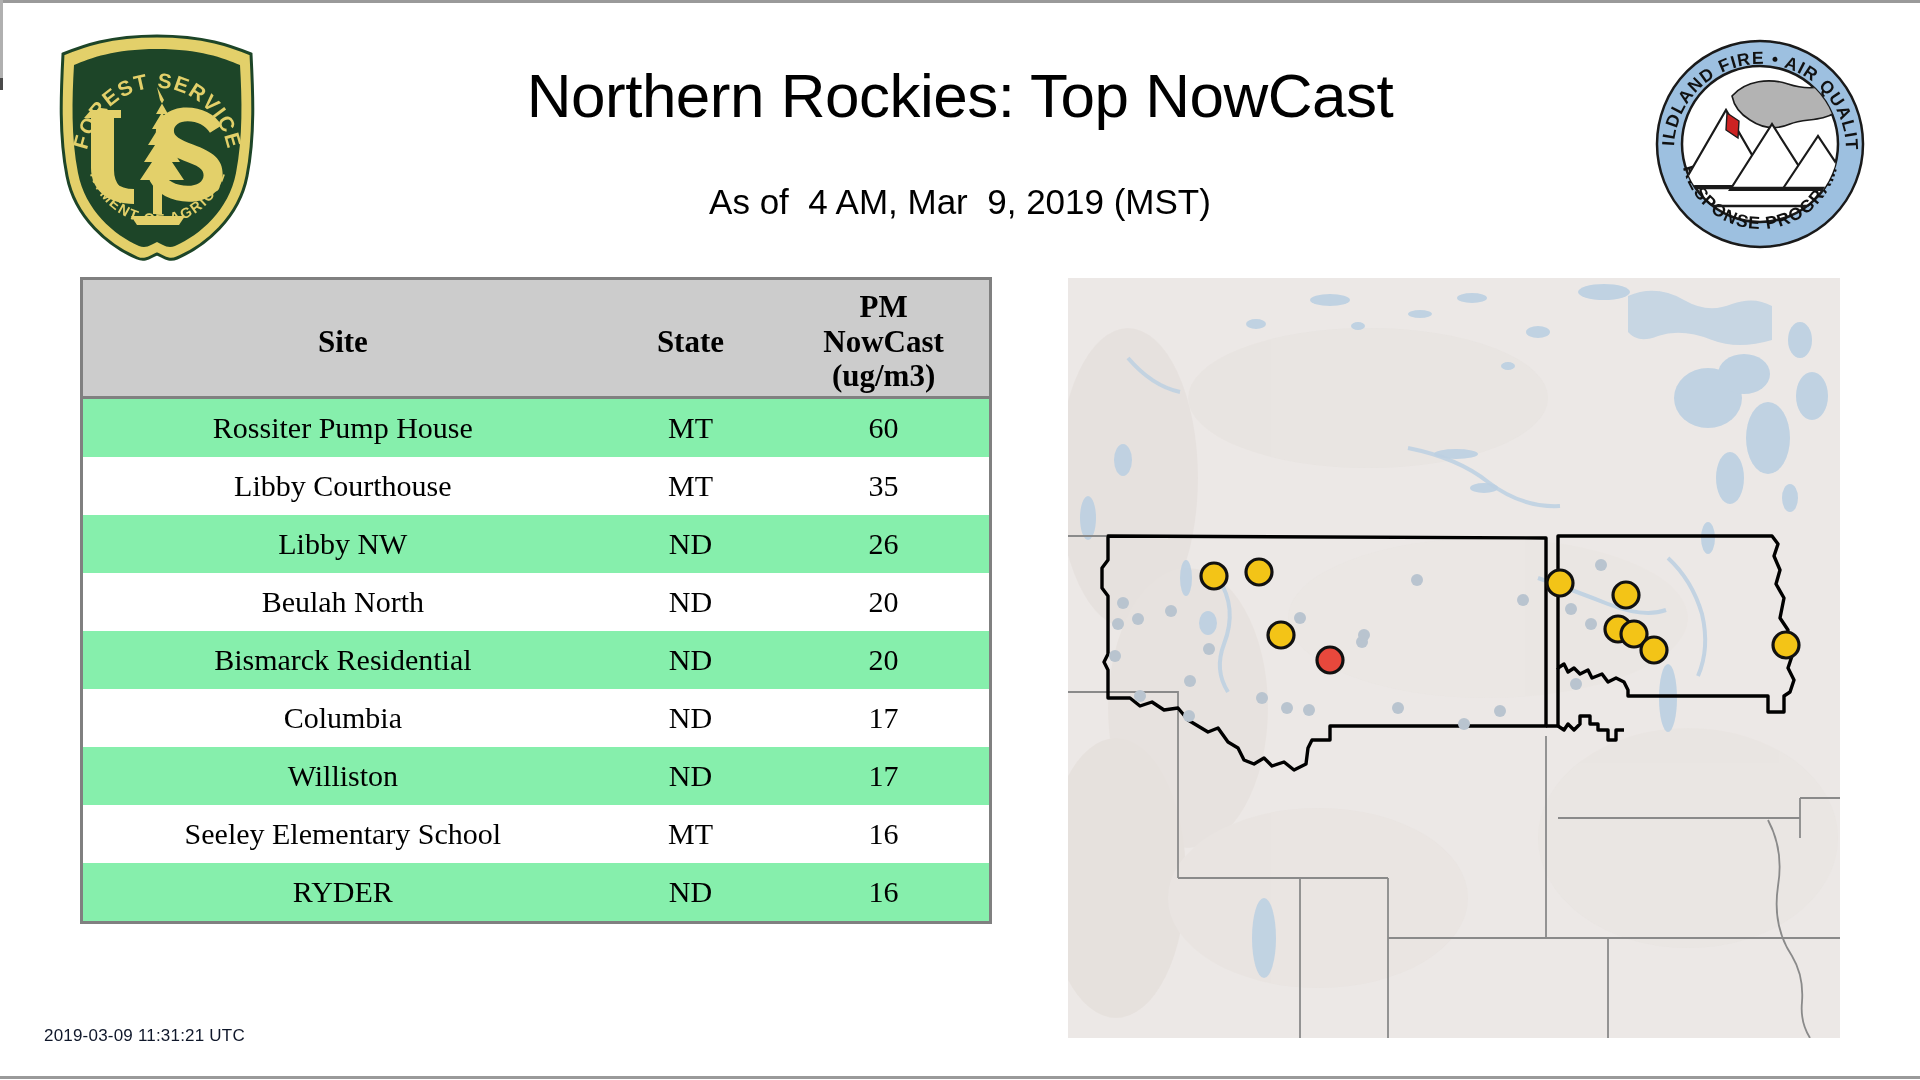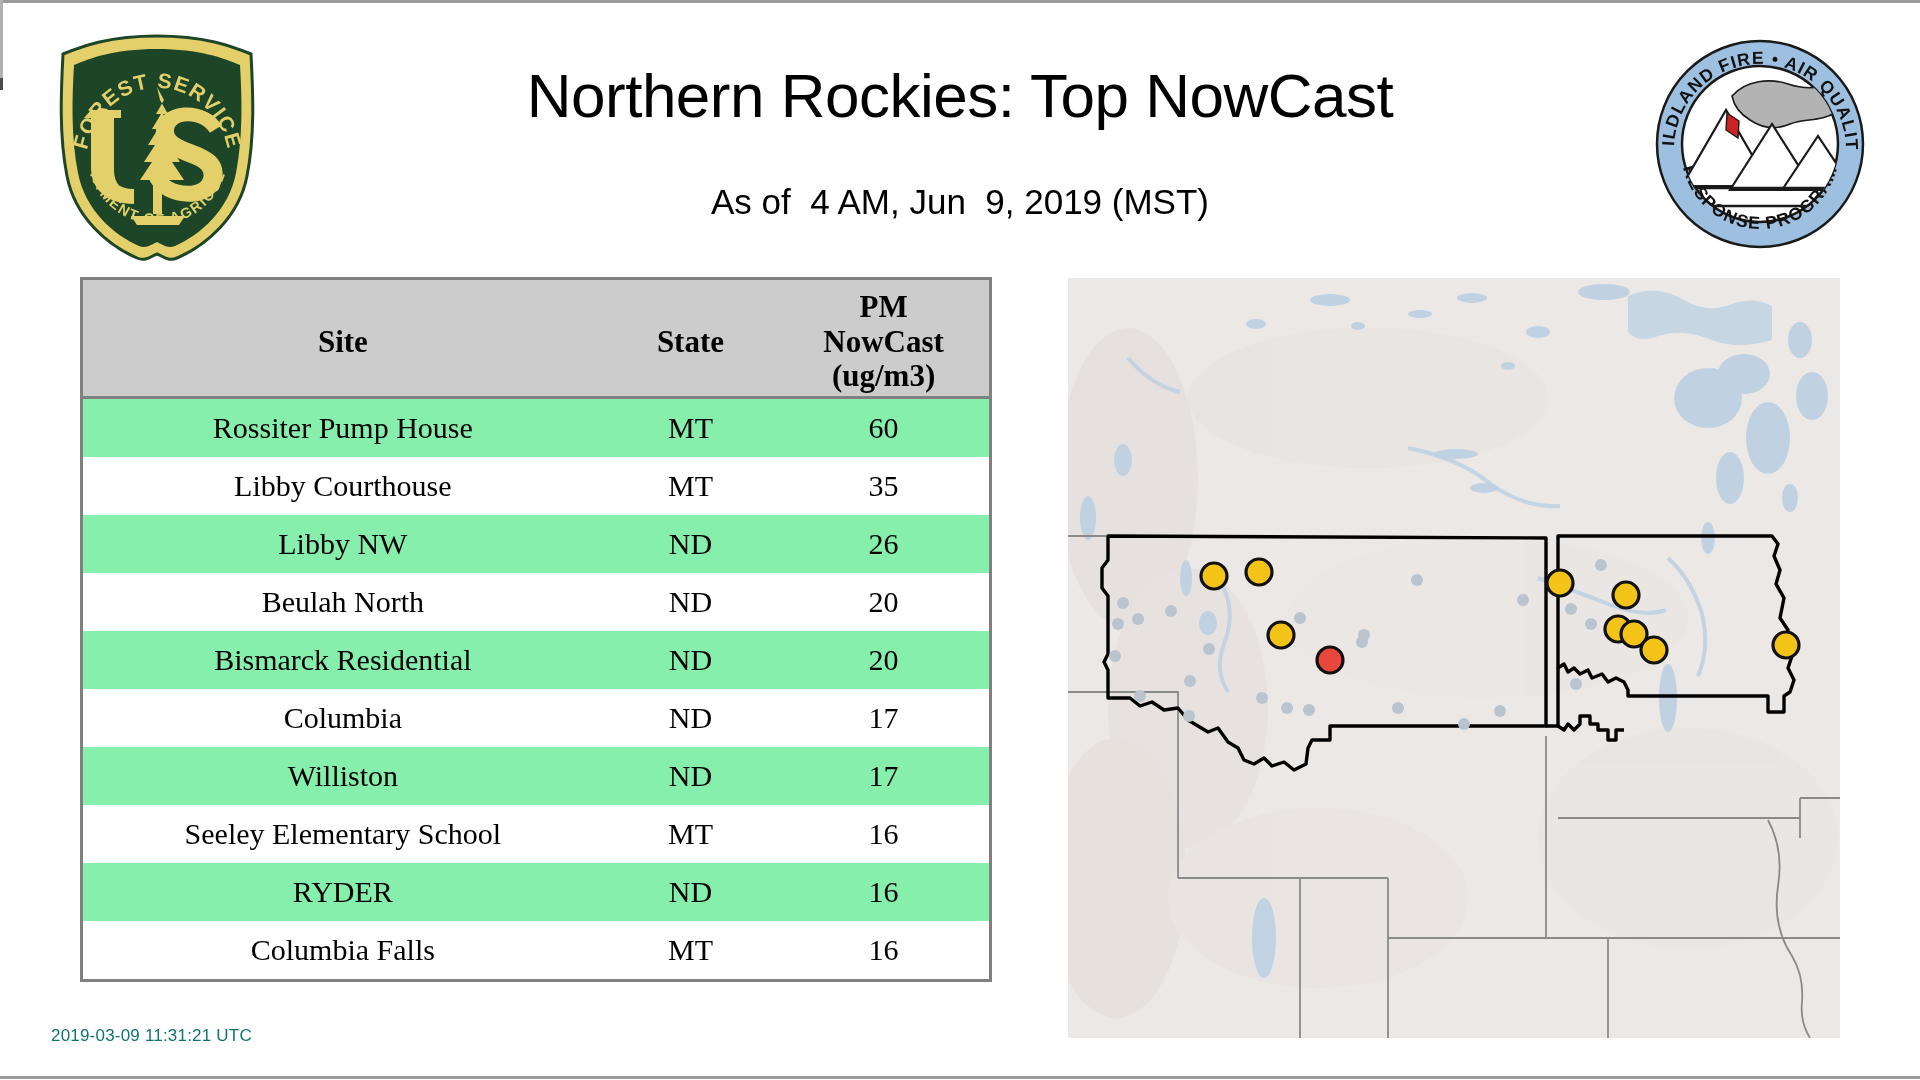--- a/index.html
+++ b/index.html
@@ -123,25 +123,25 @@
     height: 58px;
     vertical-align: middle;
     border: none;
   }
   table.nowcast tbody tr.odd td  { background: #86efac; }
   table.nowcast tbody tr.even td { background: #ffffff; }
 
   
   .stamp {
     position: absolute;
-    left: 51px;
+    left: 44px;
     top: 1026px;
     font-family: "Liberation Sans", sans-serif;
     font-size: 17px;
-    color: #0f766e;
+    color: #0f172a;
     letter-spacing: 0.2px;
   }
 
   
   .map {
     position: absolute;
     left: 1068px;
     top: 278px;
     width: 772px;
     height: 760px;
@@ -240,21 +240,21 @@
 
       <path d="M73 75 L 85 83 L 84 100 L 72 92 Z" fill="#cc2222" stroke="#1a1a1a" stroke-width="1.4"></path>
 
       <line x1="18" y1="150" x2="196" y2="150" stroke="#1a1a1a" stroke-width="2.4"></line>
       <line x1="18" y1="168" x2="196" y2="168" stroke="#1a1a1a" stroke-width="2.4"></line>
     </g>
   </svg>
 </div>
 
 <div class="title">Northern Rockies: Top NowCast</div>
-<div class="subtitle">As of  4 AM, Jun  9, 2019 (MST)</div>
+<div class="subtitle">As of  4 AM, Mar  9, 2019 (MST)</div>
 
 <div class="table-wrap">
   <table class="nowcast">
     <thead>
       <tr>
         <th class="h-site">Site</th>
         <th class="h-state">State</th>
         <th class="h-pm">
           <div>PM</div>
           <div>NowCast</div>
@@ -299,25 +299,20 @@
           <td>17</td>
         </tr>
         <tr class="even">
           <td>Seeley Elementary School</td>
           <td>MT</td>
           <td>16</td>
         </tr>
         <tr class="odd">
           <td>RYDER</td>
           <td>ND</td>
-          <td>16</td>
-        </tr>
-        <tr class="even">
-          <td>Columbia Falls</td>
-          <td>MT</td>
           <td>16</td>
         </tr>
       </tbody>
   </table>
 </div>
 
 <div class="stamp">2019-03-09 11:31:21 UTC</div>
 
 <div class="map">
   <svg viewBox="0 0 772 760" xmlns="http://www.w3.org/2000/svg" id="map-svg">

